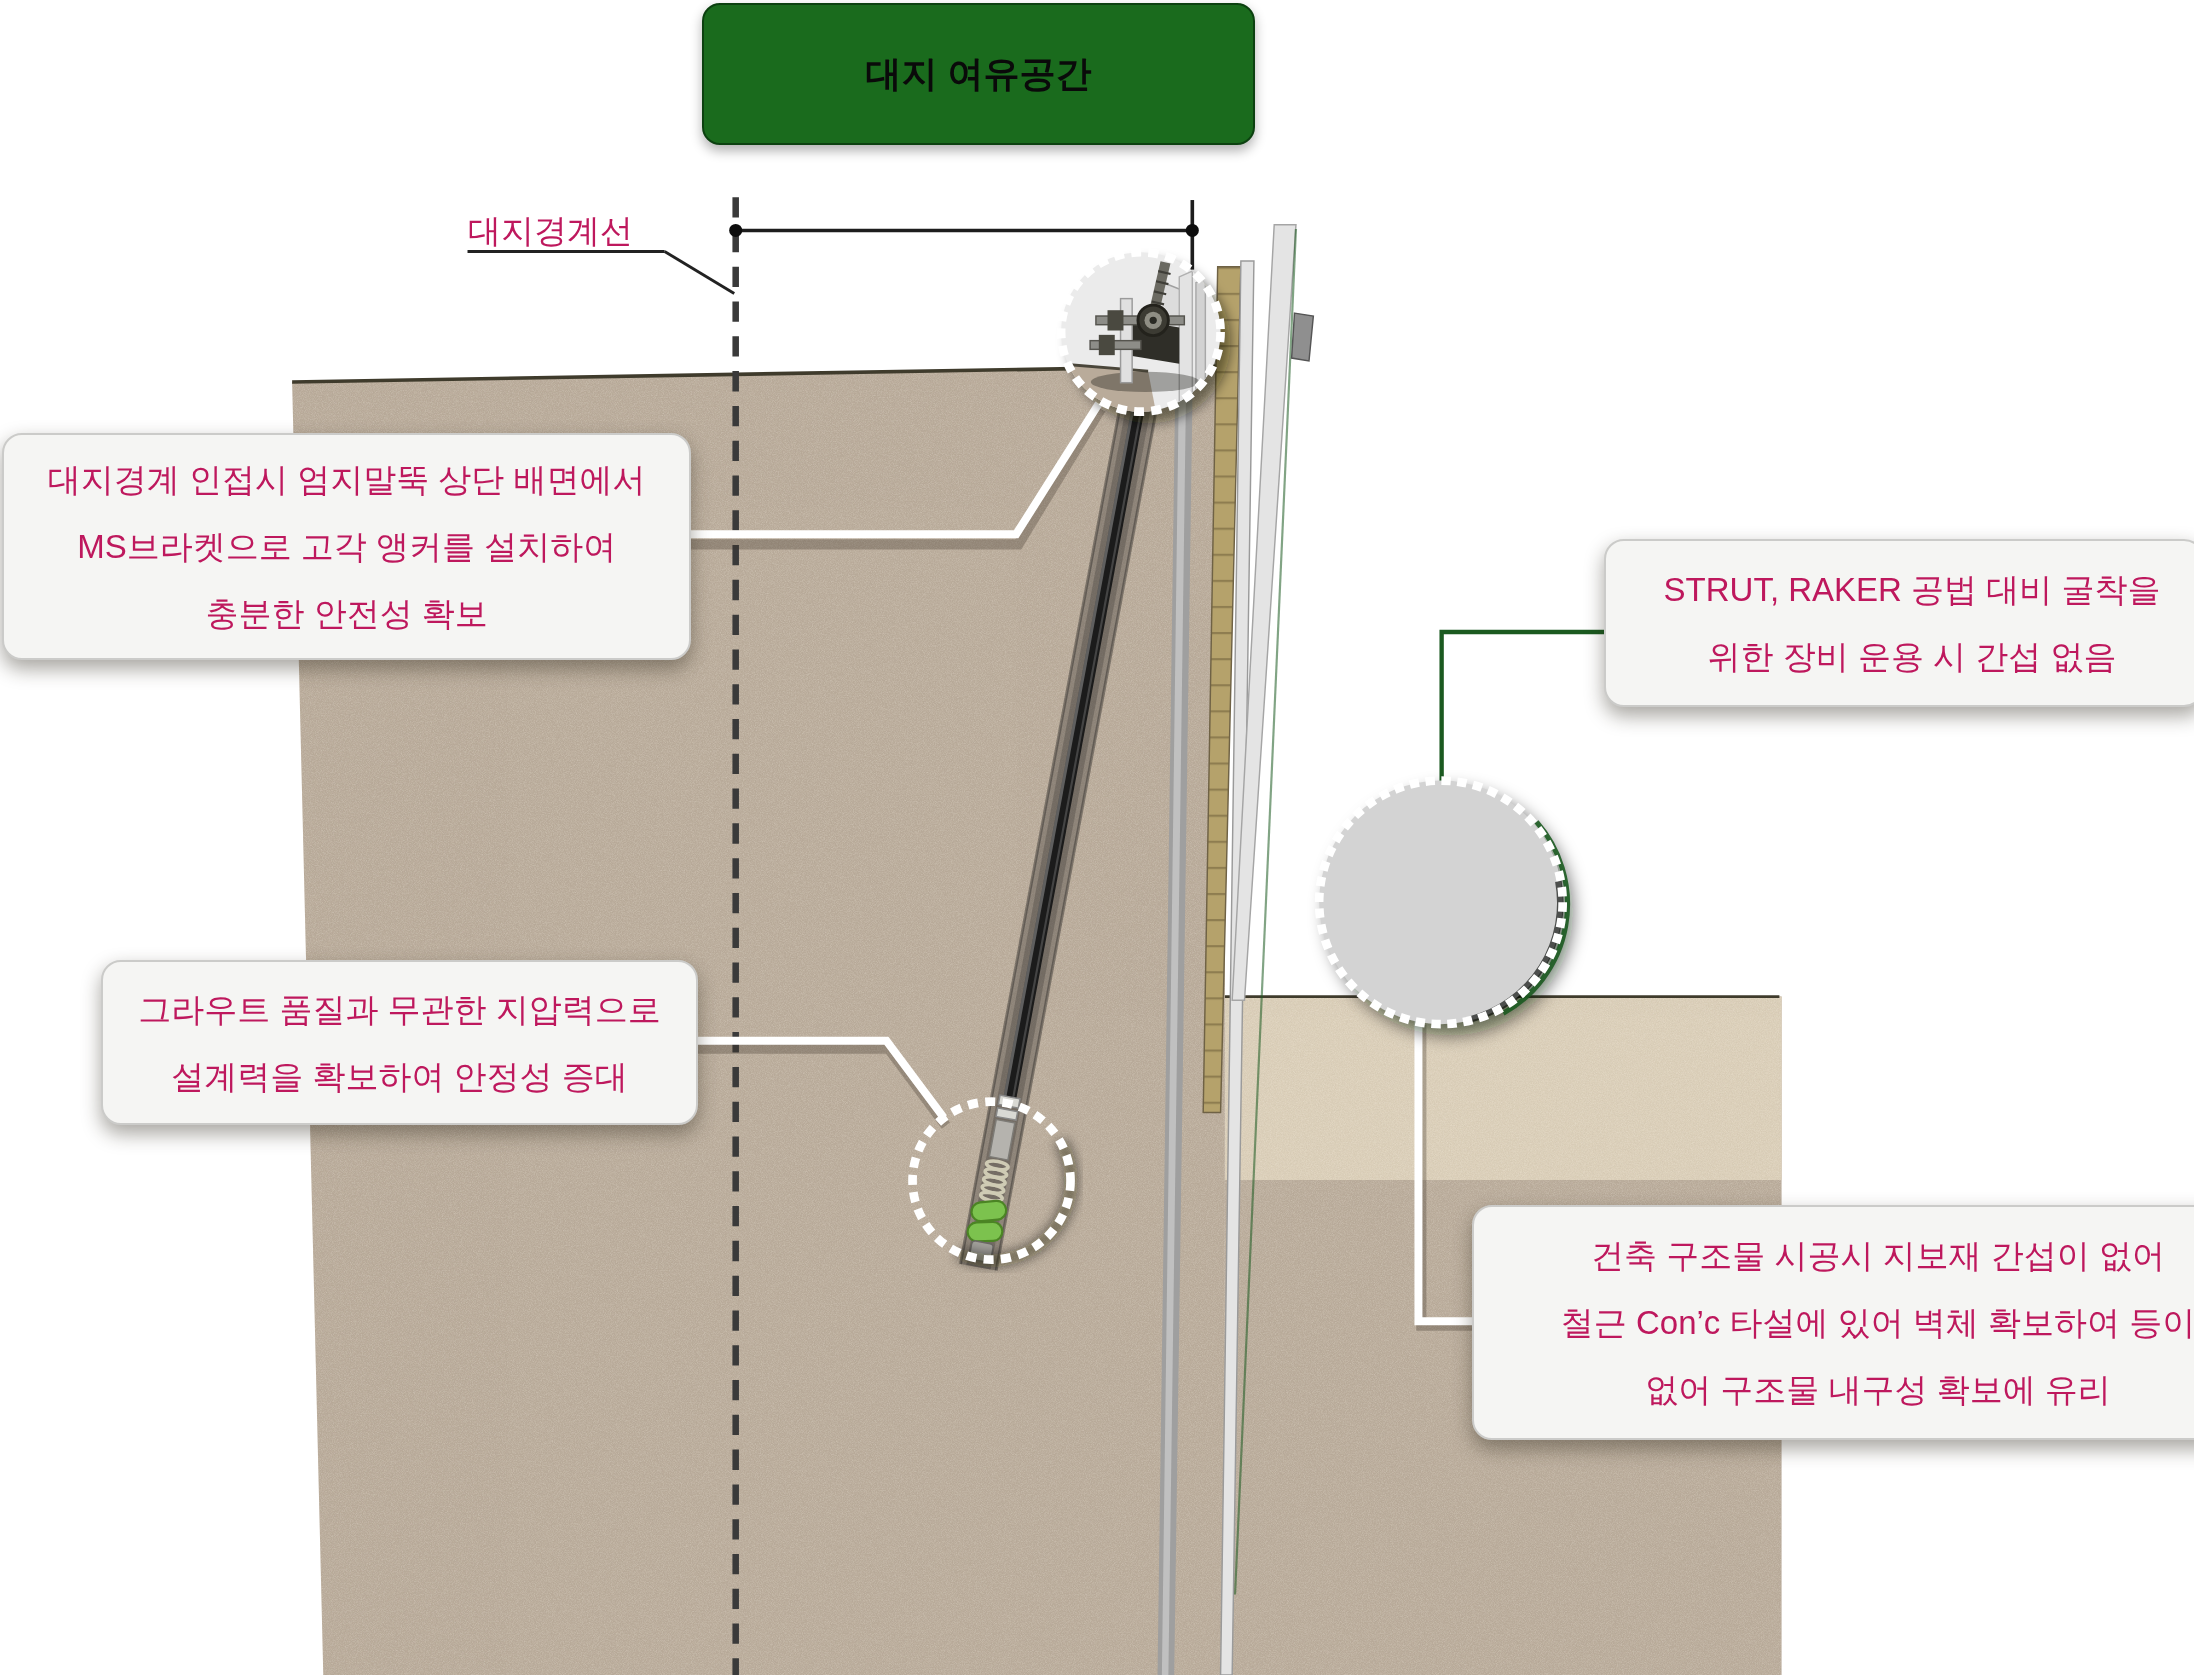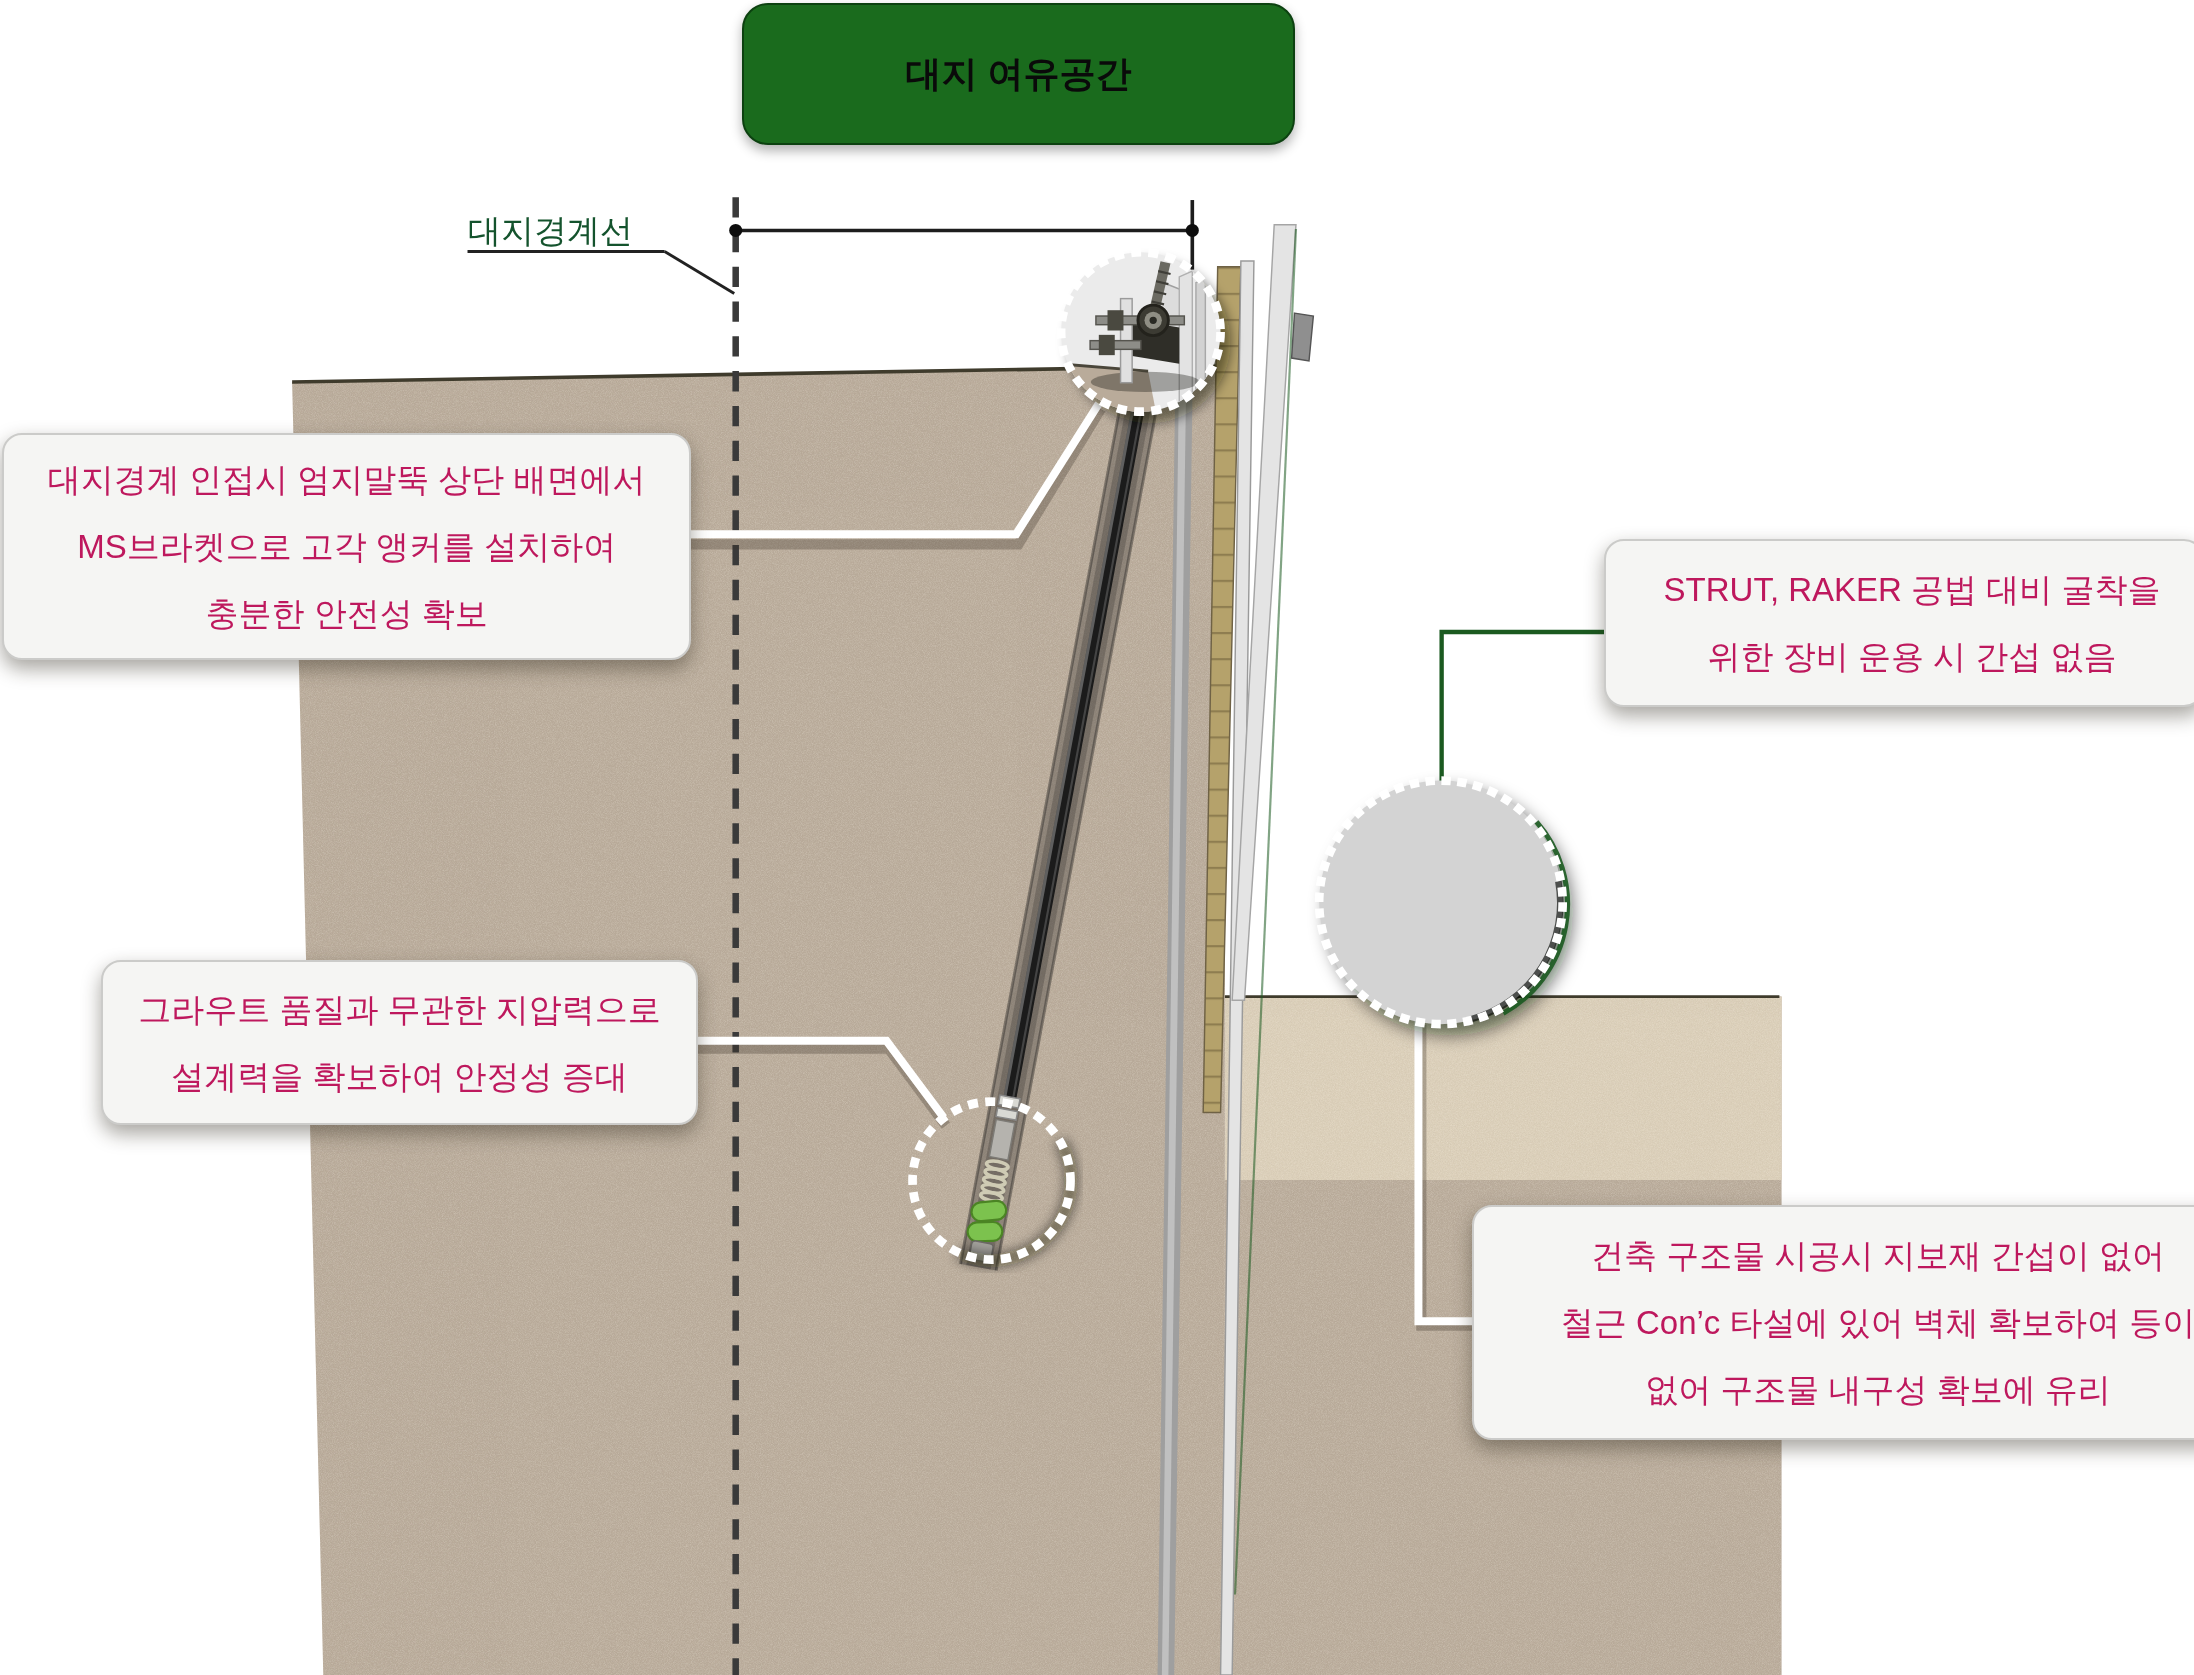--- a/index.html
+++ b/index.html
@@ -12,27 +12,27 @@
   .callout{
     position:absolute;display:flex;flex-direction:column;justify-content:center;align-items:center;
     background:#f5f5f3;border:2.2px solid #cbcbc9;border-radius:20px;
     box-shadow:0 8.7px 19px rgba(40,35,22,0.40);
     color:#be185d;font-size:33px;font-weight:500;line-height:67px;text-align:center;
   }
   .callout .line{white-space:nowrap;}
   #title-box{
     position:absolute;left:702px;top:2.9px;width:549px;height:138px;
     display:flex;flex-direction:column;justify-content:center;align-items:center;
-    background:#1a6b1d;border:2.9px solid #0c4110;border-radius:26px;
+    background:#1a6b1d;border:2.9px solid #0c4110;border-radius:18px;
     box-shadow:0 5.8px 11.6px rgba(0,0,0,0.30);
-    color:#0a0a0a;font-size:36px;font-weight:bold;line-height:59px;text-align:center;margin-left:40px;
+    color:#0a0a0a;font-size:36px;font-weight:bold;line-height:59px;text-align:center;
   }
   #boundary-label{
     position:absolute;left:468px;top:209px;
-    color:#14532d;font-size:33px;font-weight:500;white-space:nowrap;
+    color:#be185d;font-size:33px;font-weight:500;white-space:nowrap;
   }
   #callout-left-top   {left:2.2px;   top:433px;  width:685px; height:223px;}
   #callout-left-bottom{left:101px; top:960px; width:593px; height:161px;}
   #callout-right-top  {left:1604px;top:539px;  width:580px; height:164px;padding-left:16px;}
   #callout-right-bottom{left:1472px;top:1205px;width:712px; height:231px;padding-left:48px;}
 </style>
 </head>
 <body>
 
 <div id="stage">

